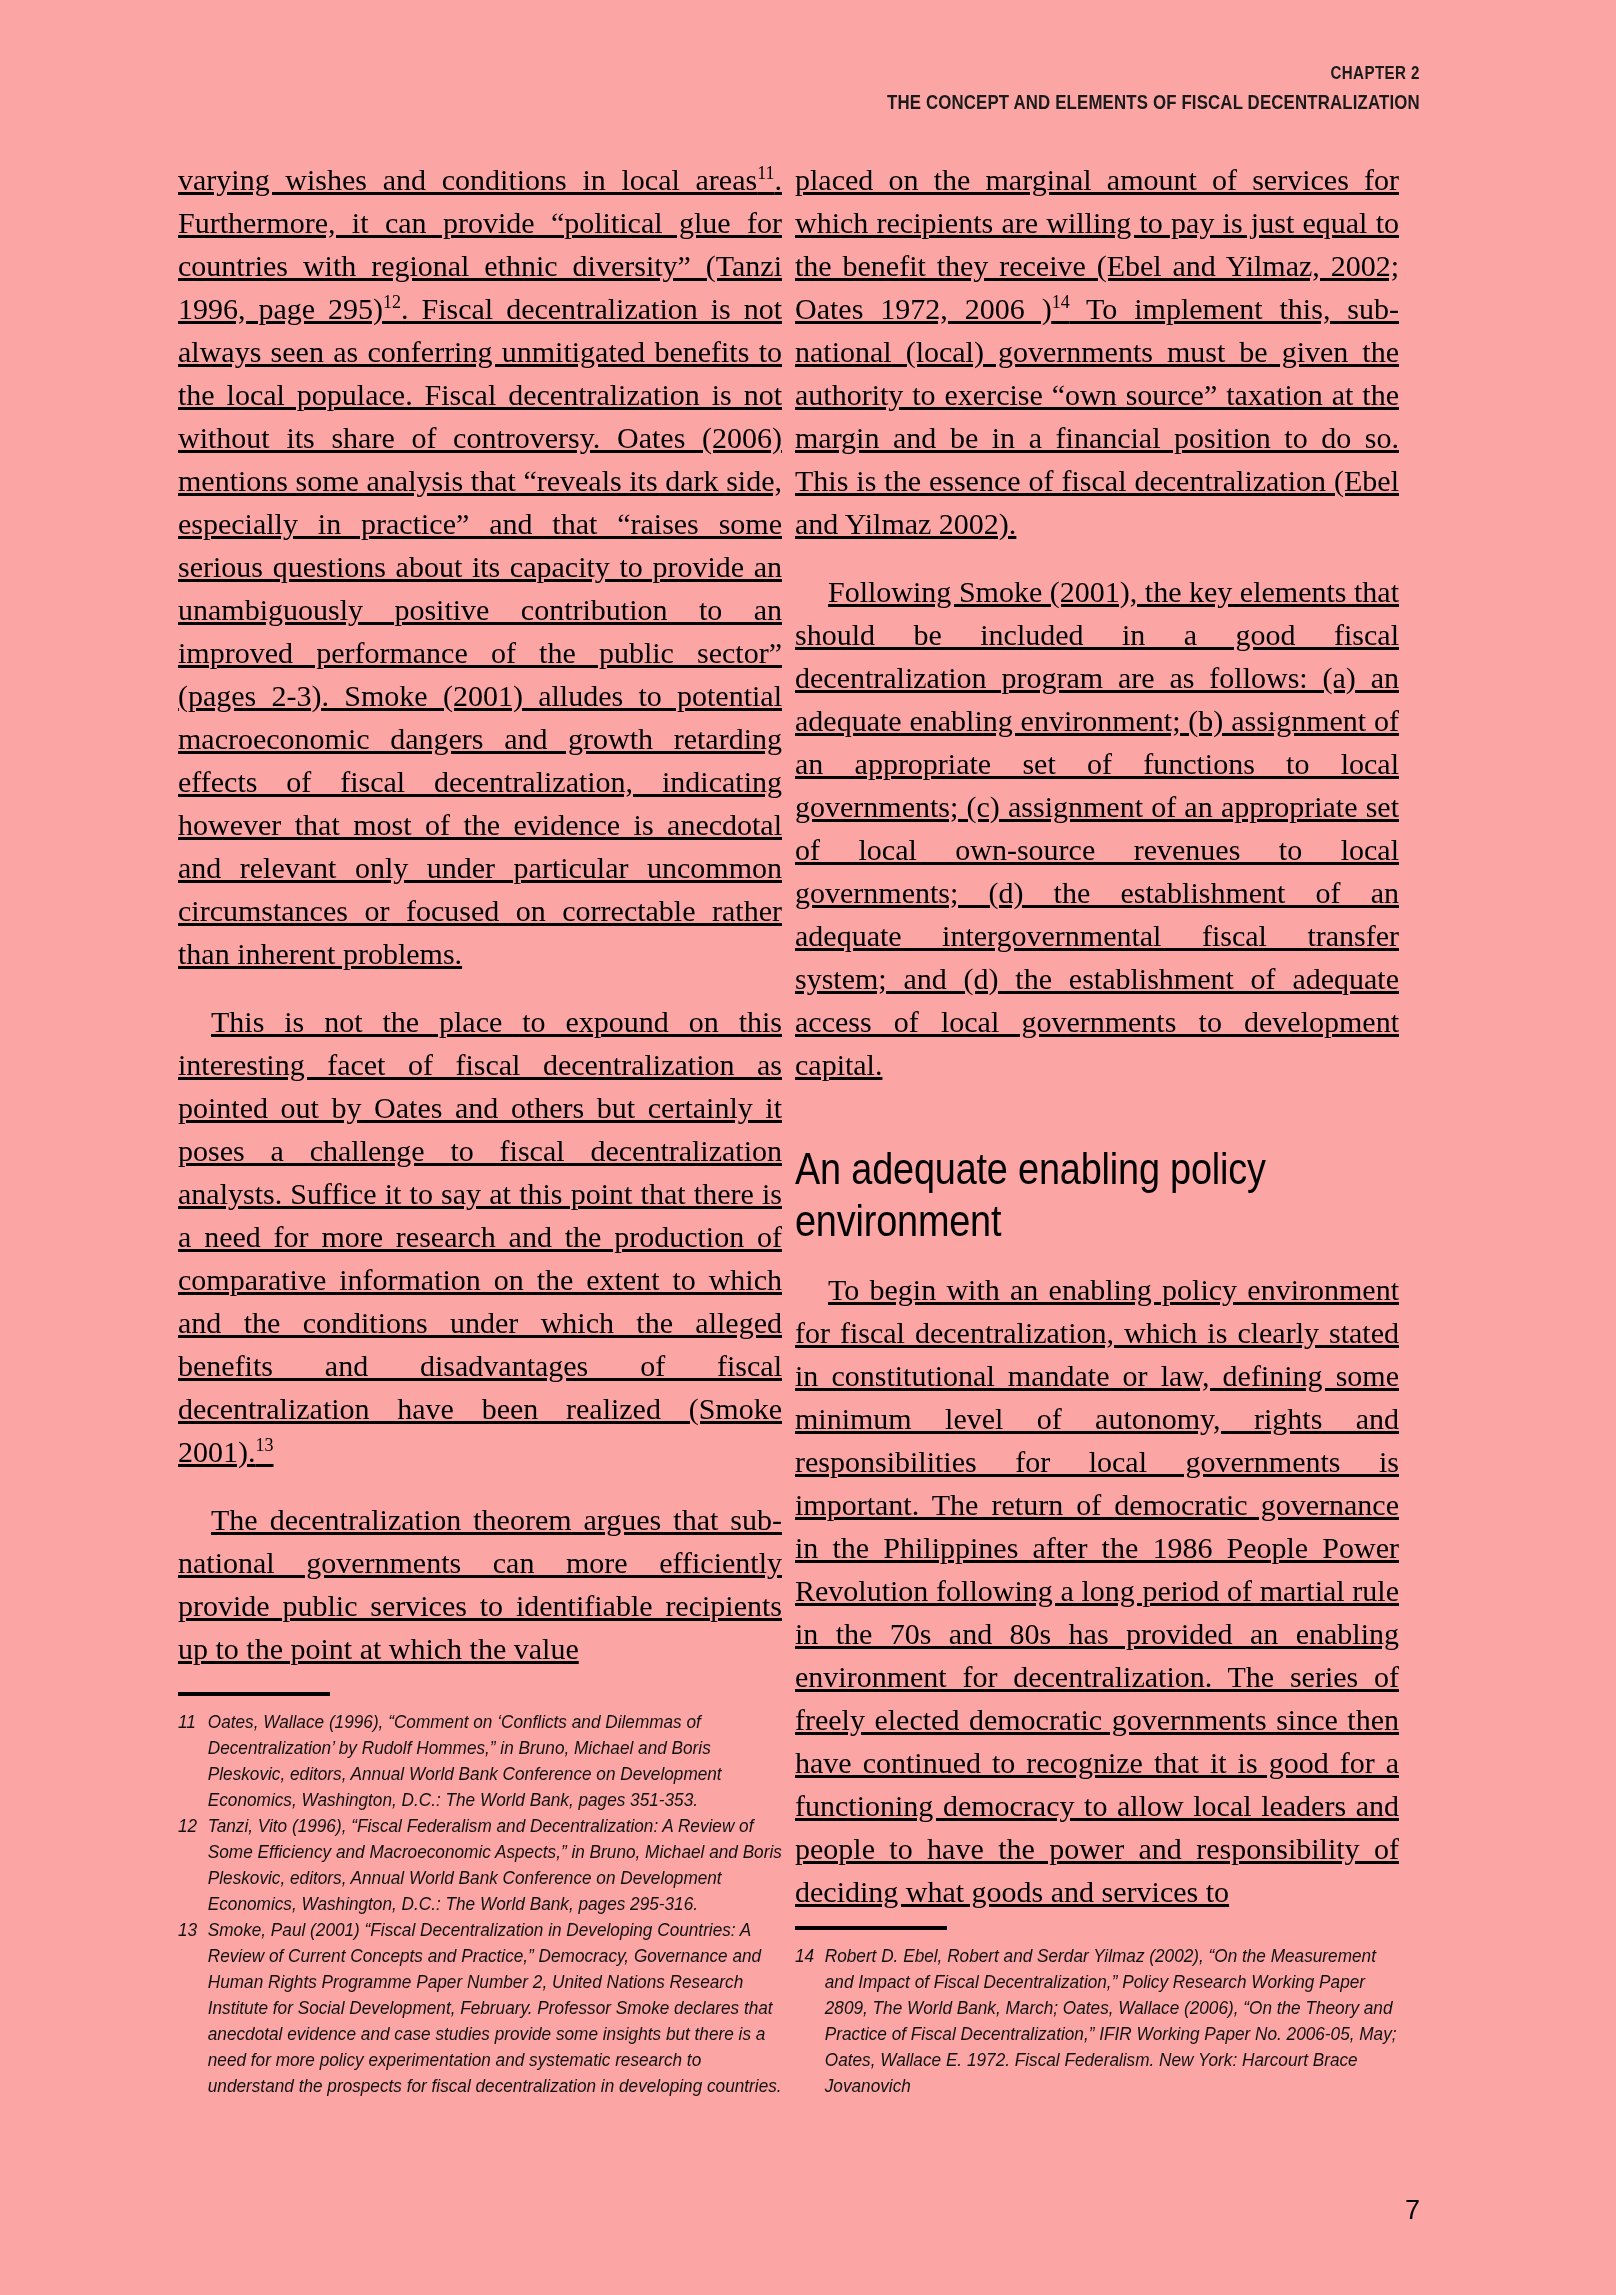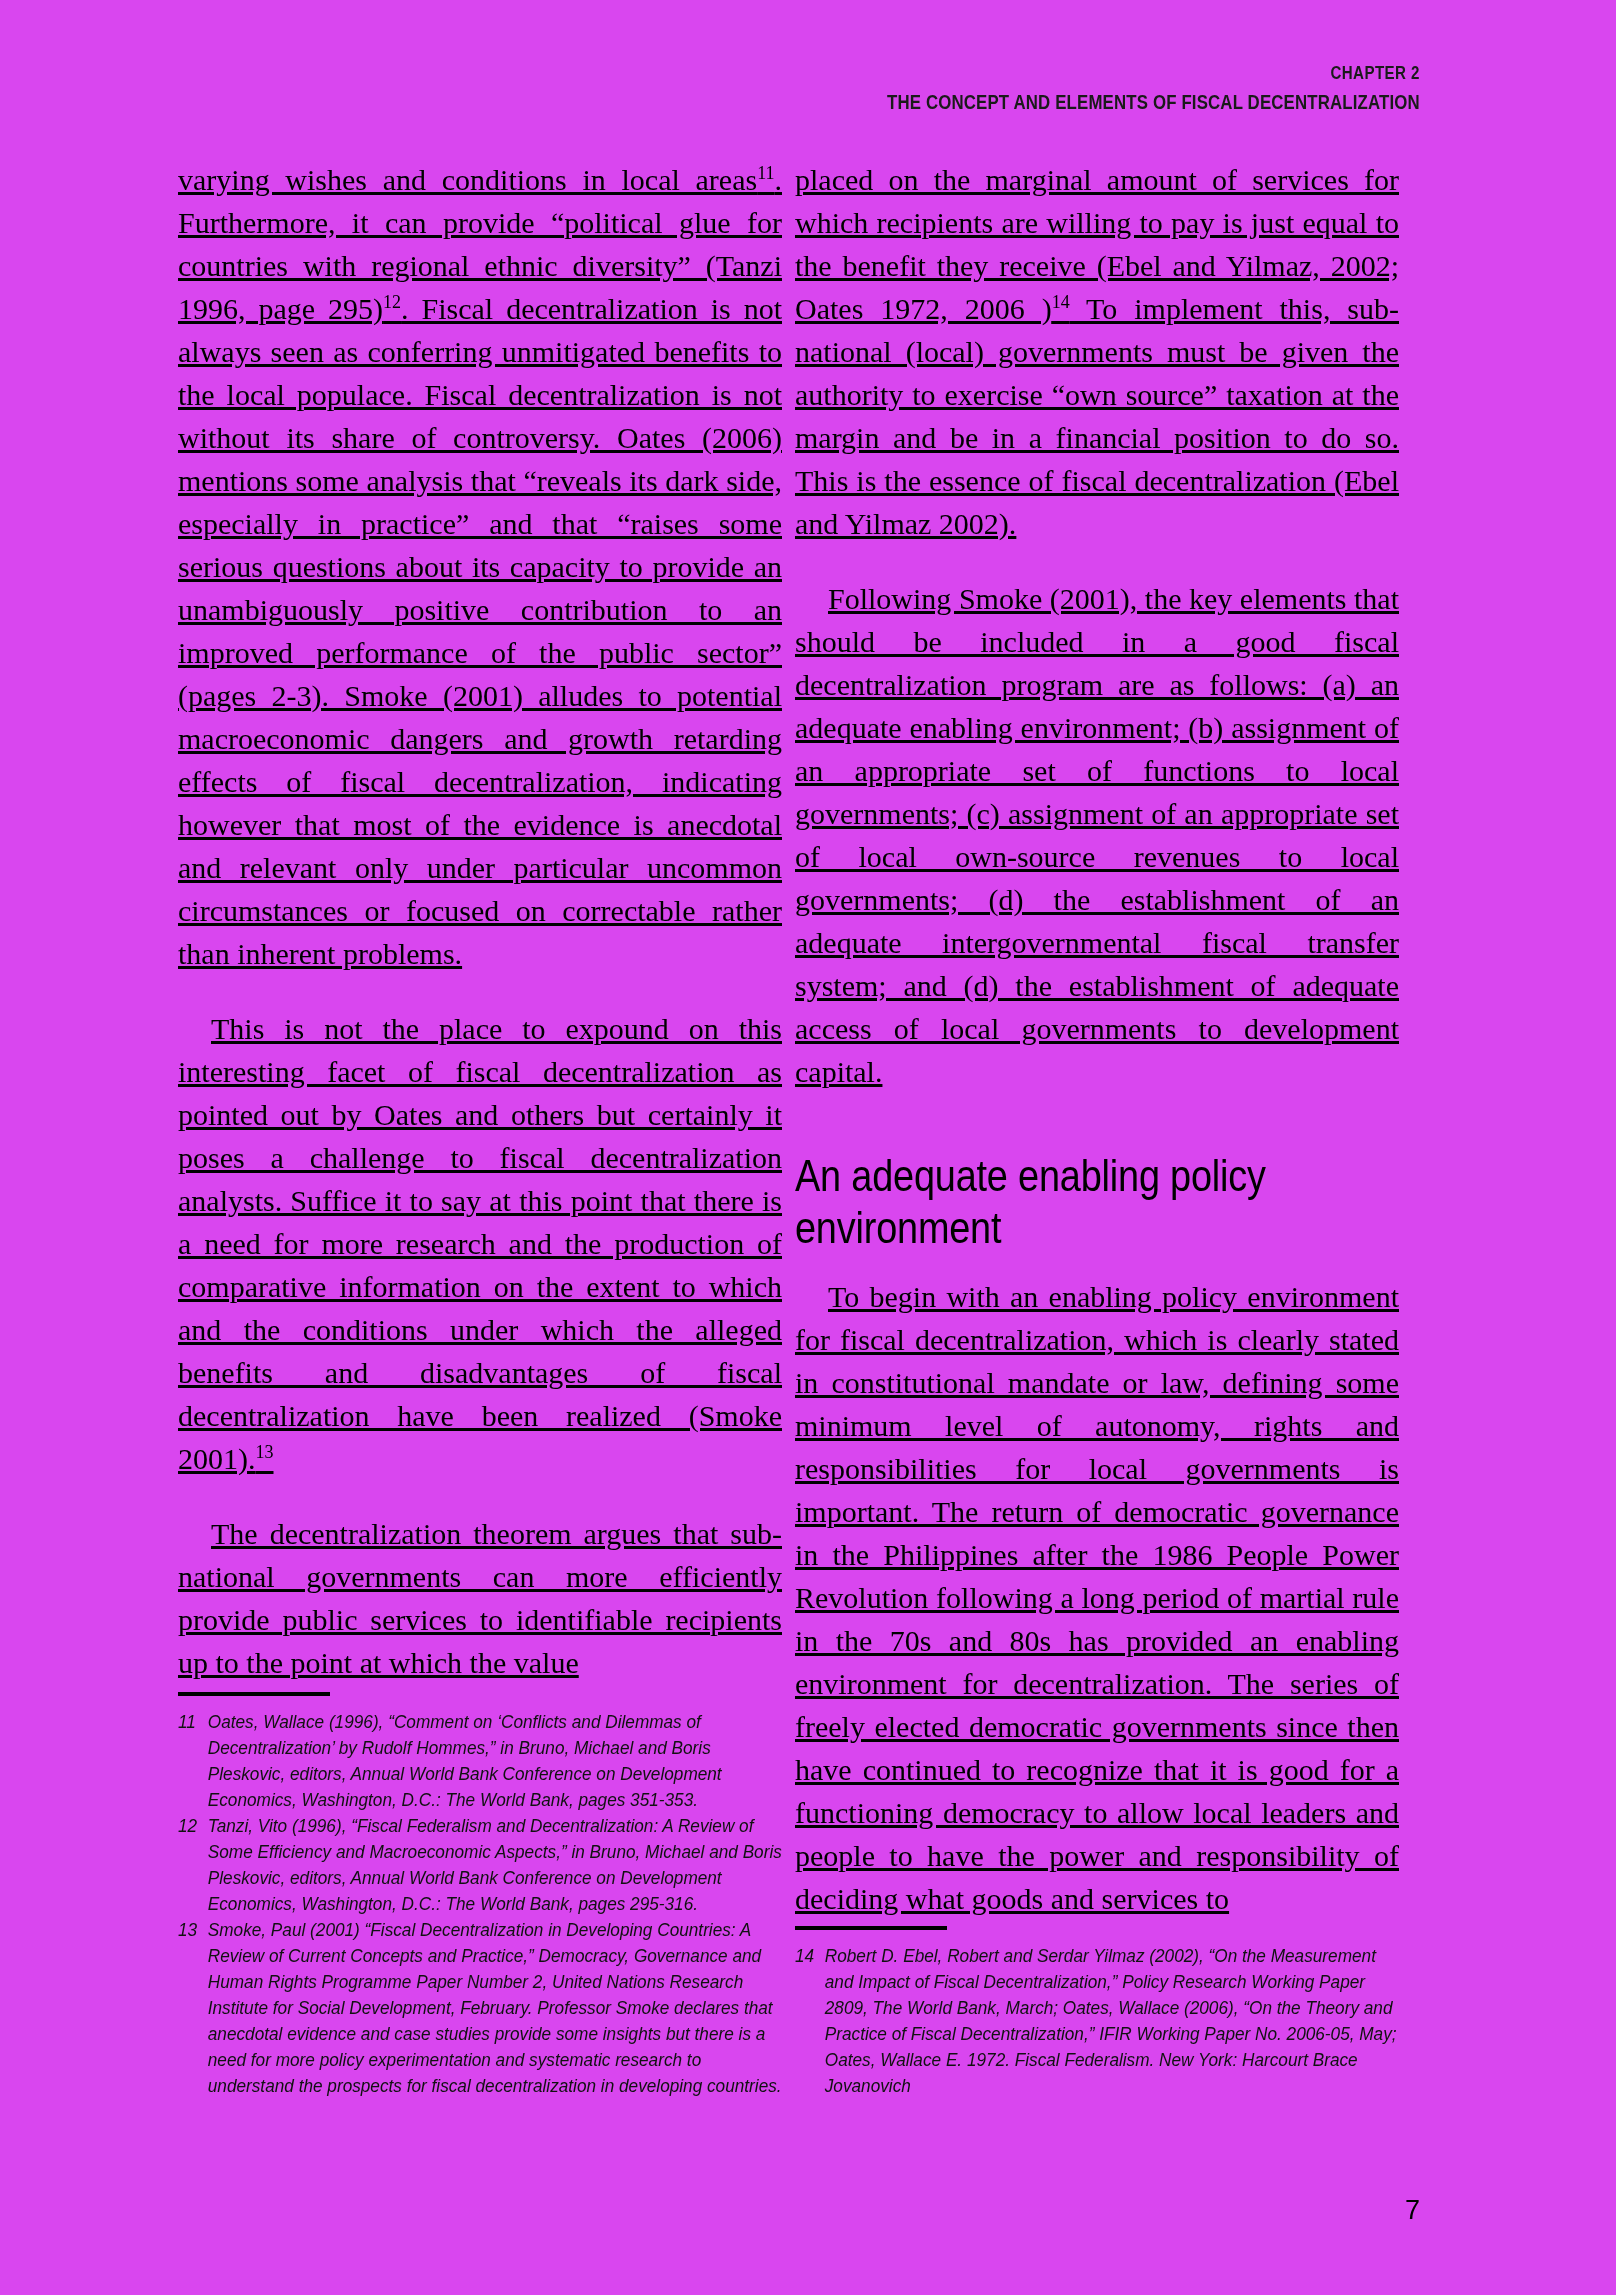--- a/index.html
+++ b/index.html
@@ -4,21 +4,21 @@
 <style>
   html, body {
     margin: 0;
     padding: 0;
     background: #ffffff;
   }
   .page {
     position: relative;
     width: 1616px;
     height: 2295px;
-    background: #d946ef;
+    background: #fca5a5;
     overflow: hidden;
     box-sizing: border-box;
   }
 
   
   .running-head {
     position: absolute;
     top: 62px;
     right: 196px;
     text-align: right;
@@ -72,21 +72,21 @@
   }
   .body-flow p {
     margin: 0;
     text-indent: 0;
     text-decoration: underline;
   }
   .body-flow p.indent {
     text-indent: 33px;
   }
   .body-flow p.gap-before {
-    margin-top: 32px;
+    margin-top: 25px;
   }
   .body-flow p:last-child {
     text-align: justify;
   }
   sup {
     font-size: 0.60em;
     vertical-align: super;
     line-height: 0;
   }
 

